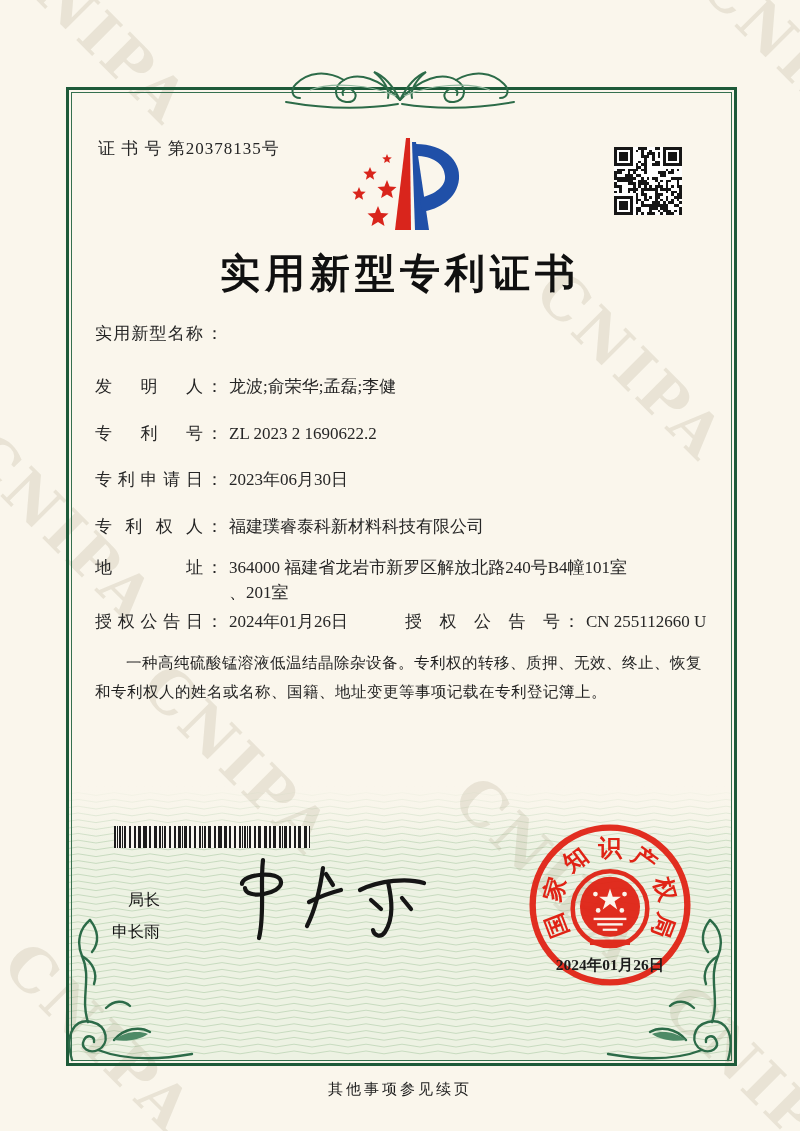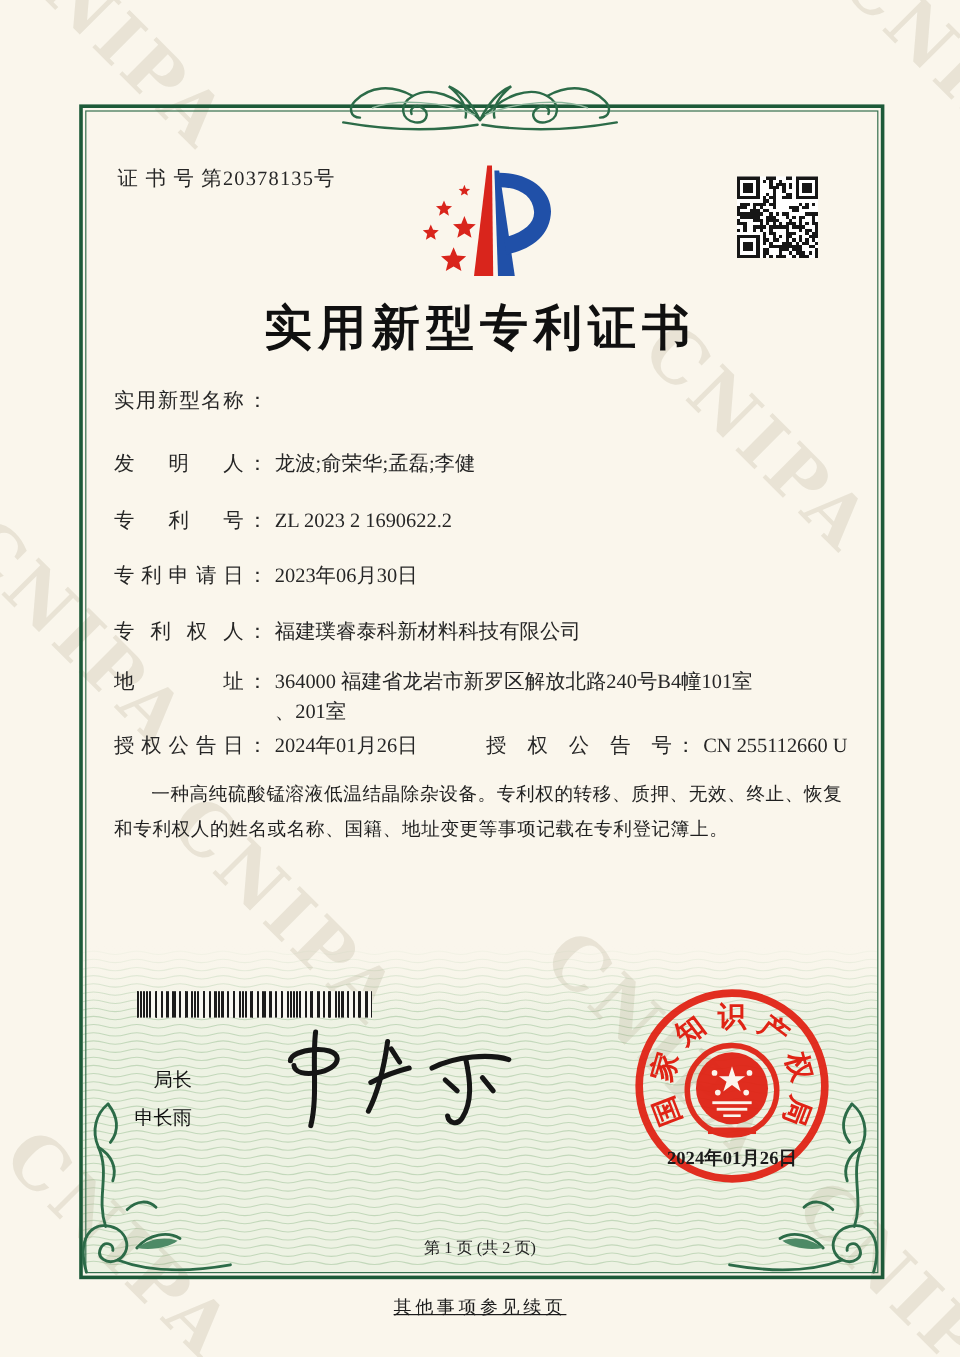--- a/index.html
+++ b/index.html
@@ -45,21 +45,21 @@
         repeating-linear-gradient(90deg,#1b1b1b 0 1px,transparent 1px 8px),
         repeating-linear-gradient(90deg,transparent 0 3px,#1b1b1b 3px 4px,transparent 4px 13px);}
   .signer-title{position:absolute;left:128px;top:890px;font-size:16px;color:#111;
       font-family:"Liberation Sans","DejaVu Sans",sans-serif;}
   .signer-name{position:absolute;left:112px;top:922px;font-size:16px;color:#111;
       font-family:"Liberation Sans","DejaVu Sans",sans-serif;}
   .signature{position:absolute;left:222px;top:852px;}
   .seal{position:absolute;left:519px;top:814px;}
   .page-info{position:absolute;left:0;right:0;top:1031px;text-align:center;font-size:13.5px;color:#222;}
   .note{position:absolute;left:0;right:0;top:1080px;text-align:center;font-size:15px;
-      letter-spacing:3px;color:#1c1c1c;text-decoration:underline;}
+      letter-spacing:3px;color:#1c1c1c;}
 </style>
 </head>
 <body>
 
 <div class="page">
 
   <div class="guilloche">
     <svg id="waves" width="662" height="274">
         <path d="M0 8.0 q 9 -2.8 18 0 t 18 0 t 18 0 t 18 0 t 18 0 t 18 0 t 18 0 t 18 0 t 18 0 t 18 0 t 18 0 t 18 0 t 18 0 t 18 0 t 18 0 t 18 0 t 18 0 t 18 0 t 18 0 t 18 0 t 18 0 t 18 0 t 18 0 t 18 0 t 18 0 t 18 0 t 18 0 t 18 0 t 18 0 t 18 0 t 18 0 t 18 0 t 18 0 t 18 0 t 18 0 t 18 0 t 18 0 t 18 0" fill="none" stroke="#c3d8bb" stroke-width="0.9"></path>
         <path d="M0 14.8 q 9 -2.8 18 0 t 18 0 t 18 0 t 18 0 t 18 0 t 18 0 t 18 0 t 18 0 t 18 0 t 18 0 t 18 0 t 18 0 t 18 0 t 18 0 t 18 0 t 18 0 t 18 0 t 18 0 t 18 0 t 18 0 t 18 0 t 18 0 t 18 0 t 18 0 t 18 0 t 18 0 t 18 0 t 18 0 t 18 0 t 18 0 t 18 0 t 18 0 t 18 0 t 18 0 t 18 0 t 18 0 t 18 0 t 18 0" fill="none" stroke="#c3d8bb" stroke-width="0.9"></path>
@@ -545,16 +545,15 @@
           <circle cx="113" cy="106" r="2.6"></circle>
           <rect x="82" y="114" width="36" height="2.6"></rect>
           <rect x="86" y="120" width="28" height="2.6"></rect>
           <rect x="92" y="126" width="16" height="2.4"></rect>
         </g>
         <rect x="78" y="138" width="44" height="6" fill="#e02315"></rect>
       </g>
       <text x="100" y="171" text-anchor="middle" font-size="17" font-weight="bold" fill="#1c1c1c" font-family="Liberation Serif, DejaVu Serif, serif">2024年01月26日</text>
     </svg>
 
-    <div class="page-info">第 1 页 (共 2 页)</div>
     <div class="note">其他事项参见续页</div>
   </div>
 </div>
 
 </body></html>

